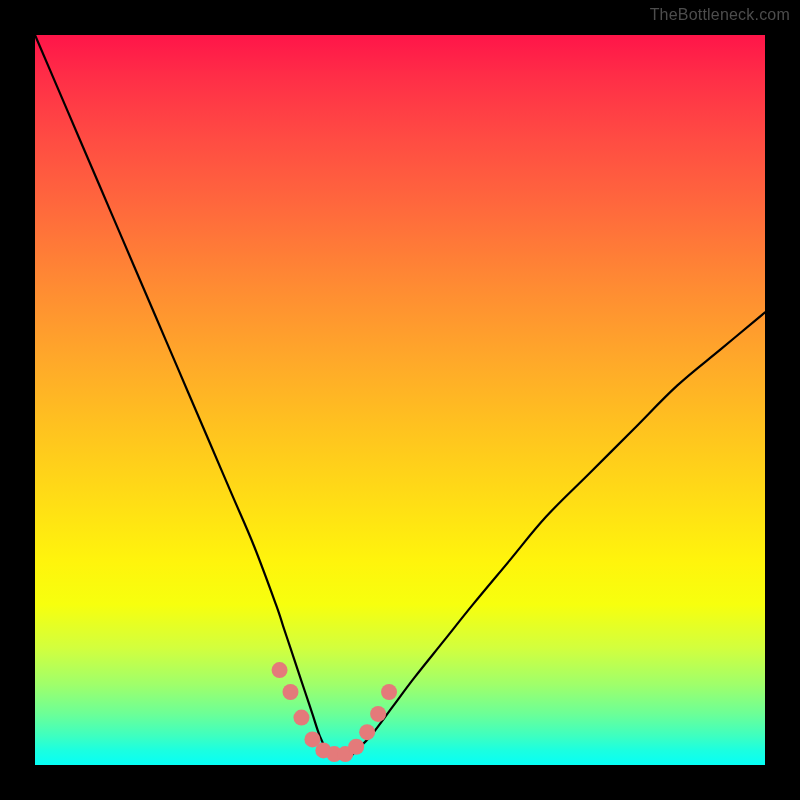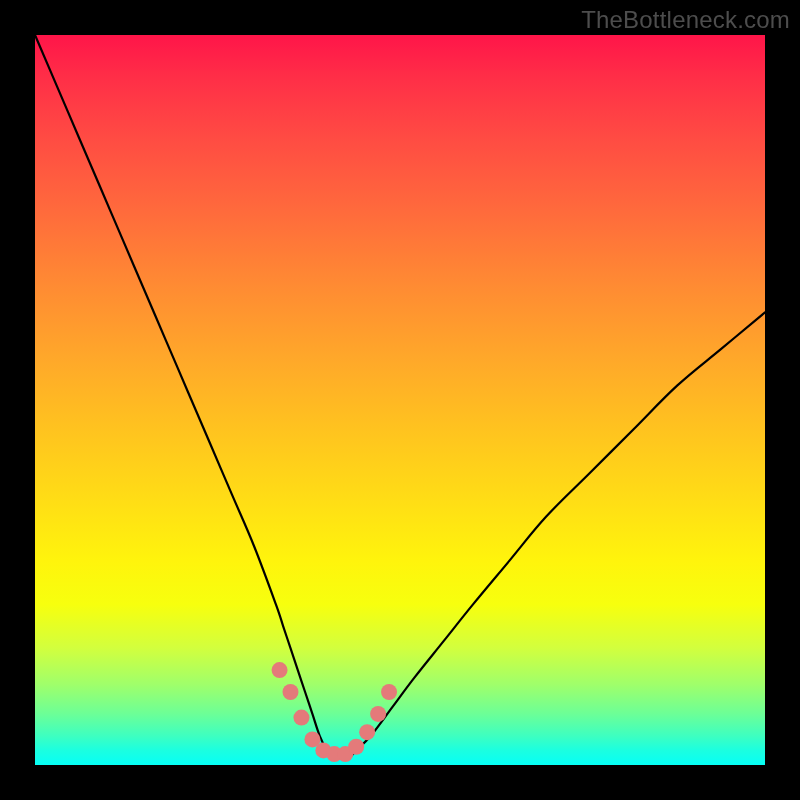--- a/index.html
+++ b/index.html
@@ -43,21 +43,21 @@
       #3effc0 96%,
       #1bffe0 98%,
       #06fff6 100%
     );
   }
   .watermark {
     position: absolute;
     top: 6px;
     right: 10px;
     color: #4d4d4d;
-    font-size: 24px;
+    font-size: 16px;
     font-weight: 500;
     letter-spacing: 0.2px;
   }
   svg.curve {
     position: absolute;
     left: 0;
     top: 0;
     width: 730px;
     height: 730px;
     overflow: visible;

